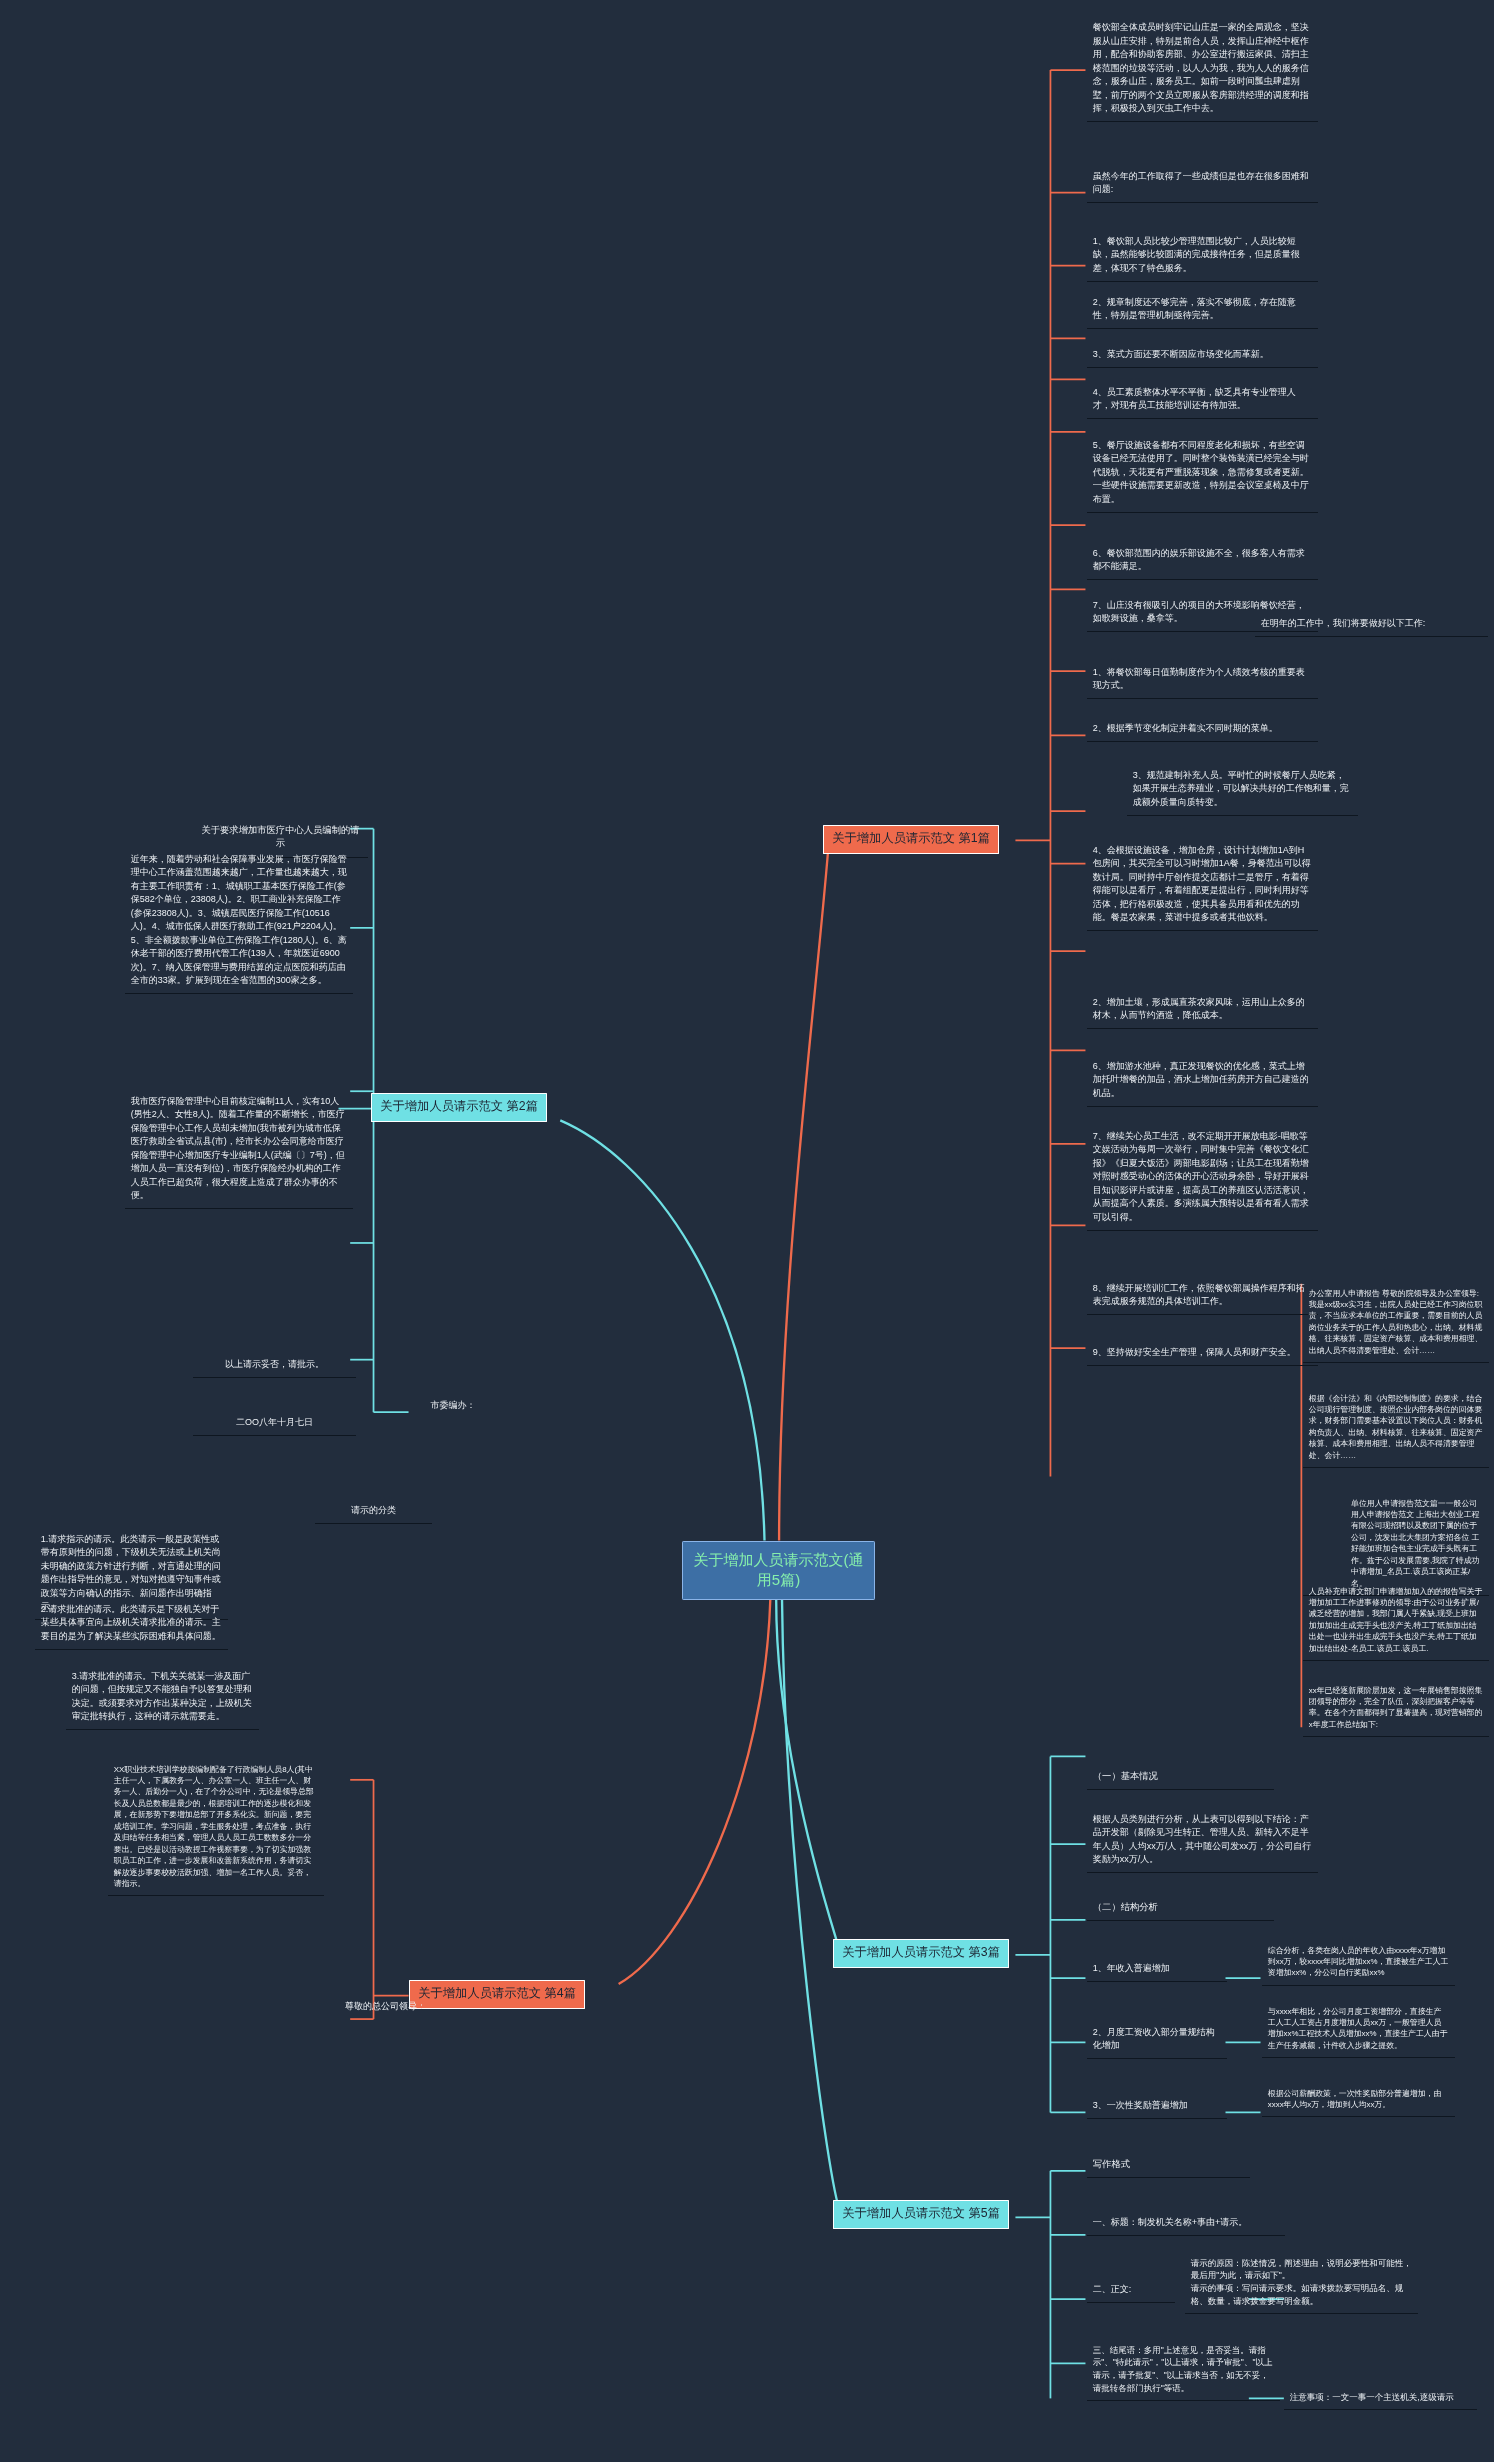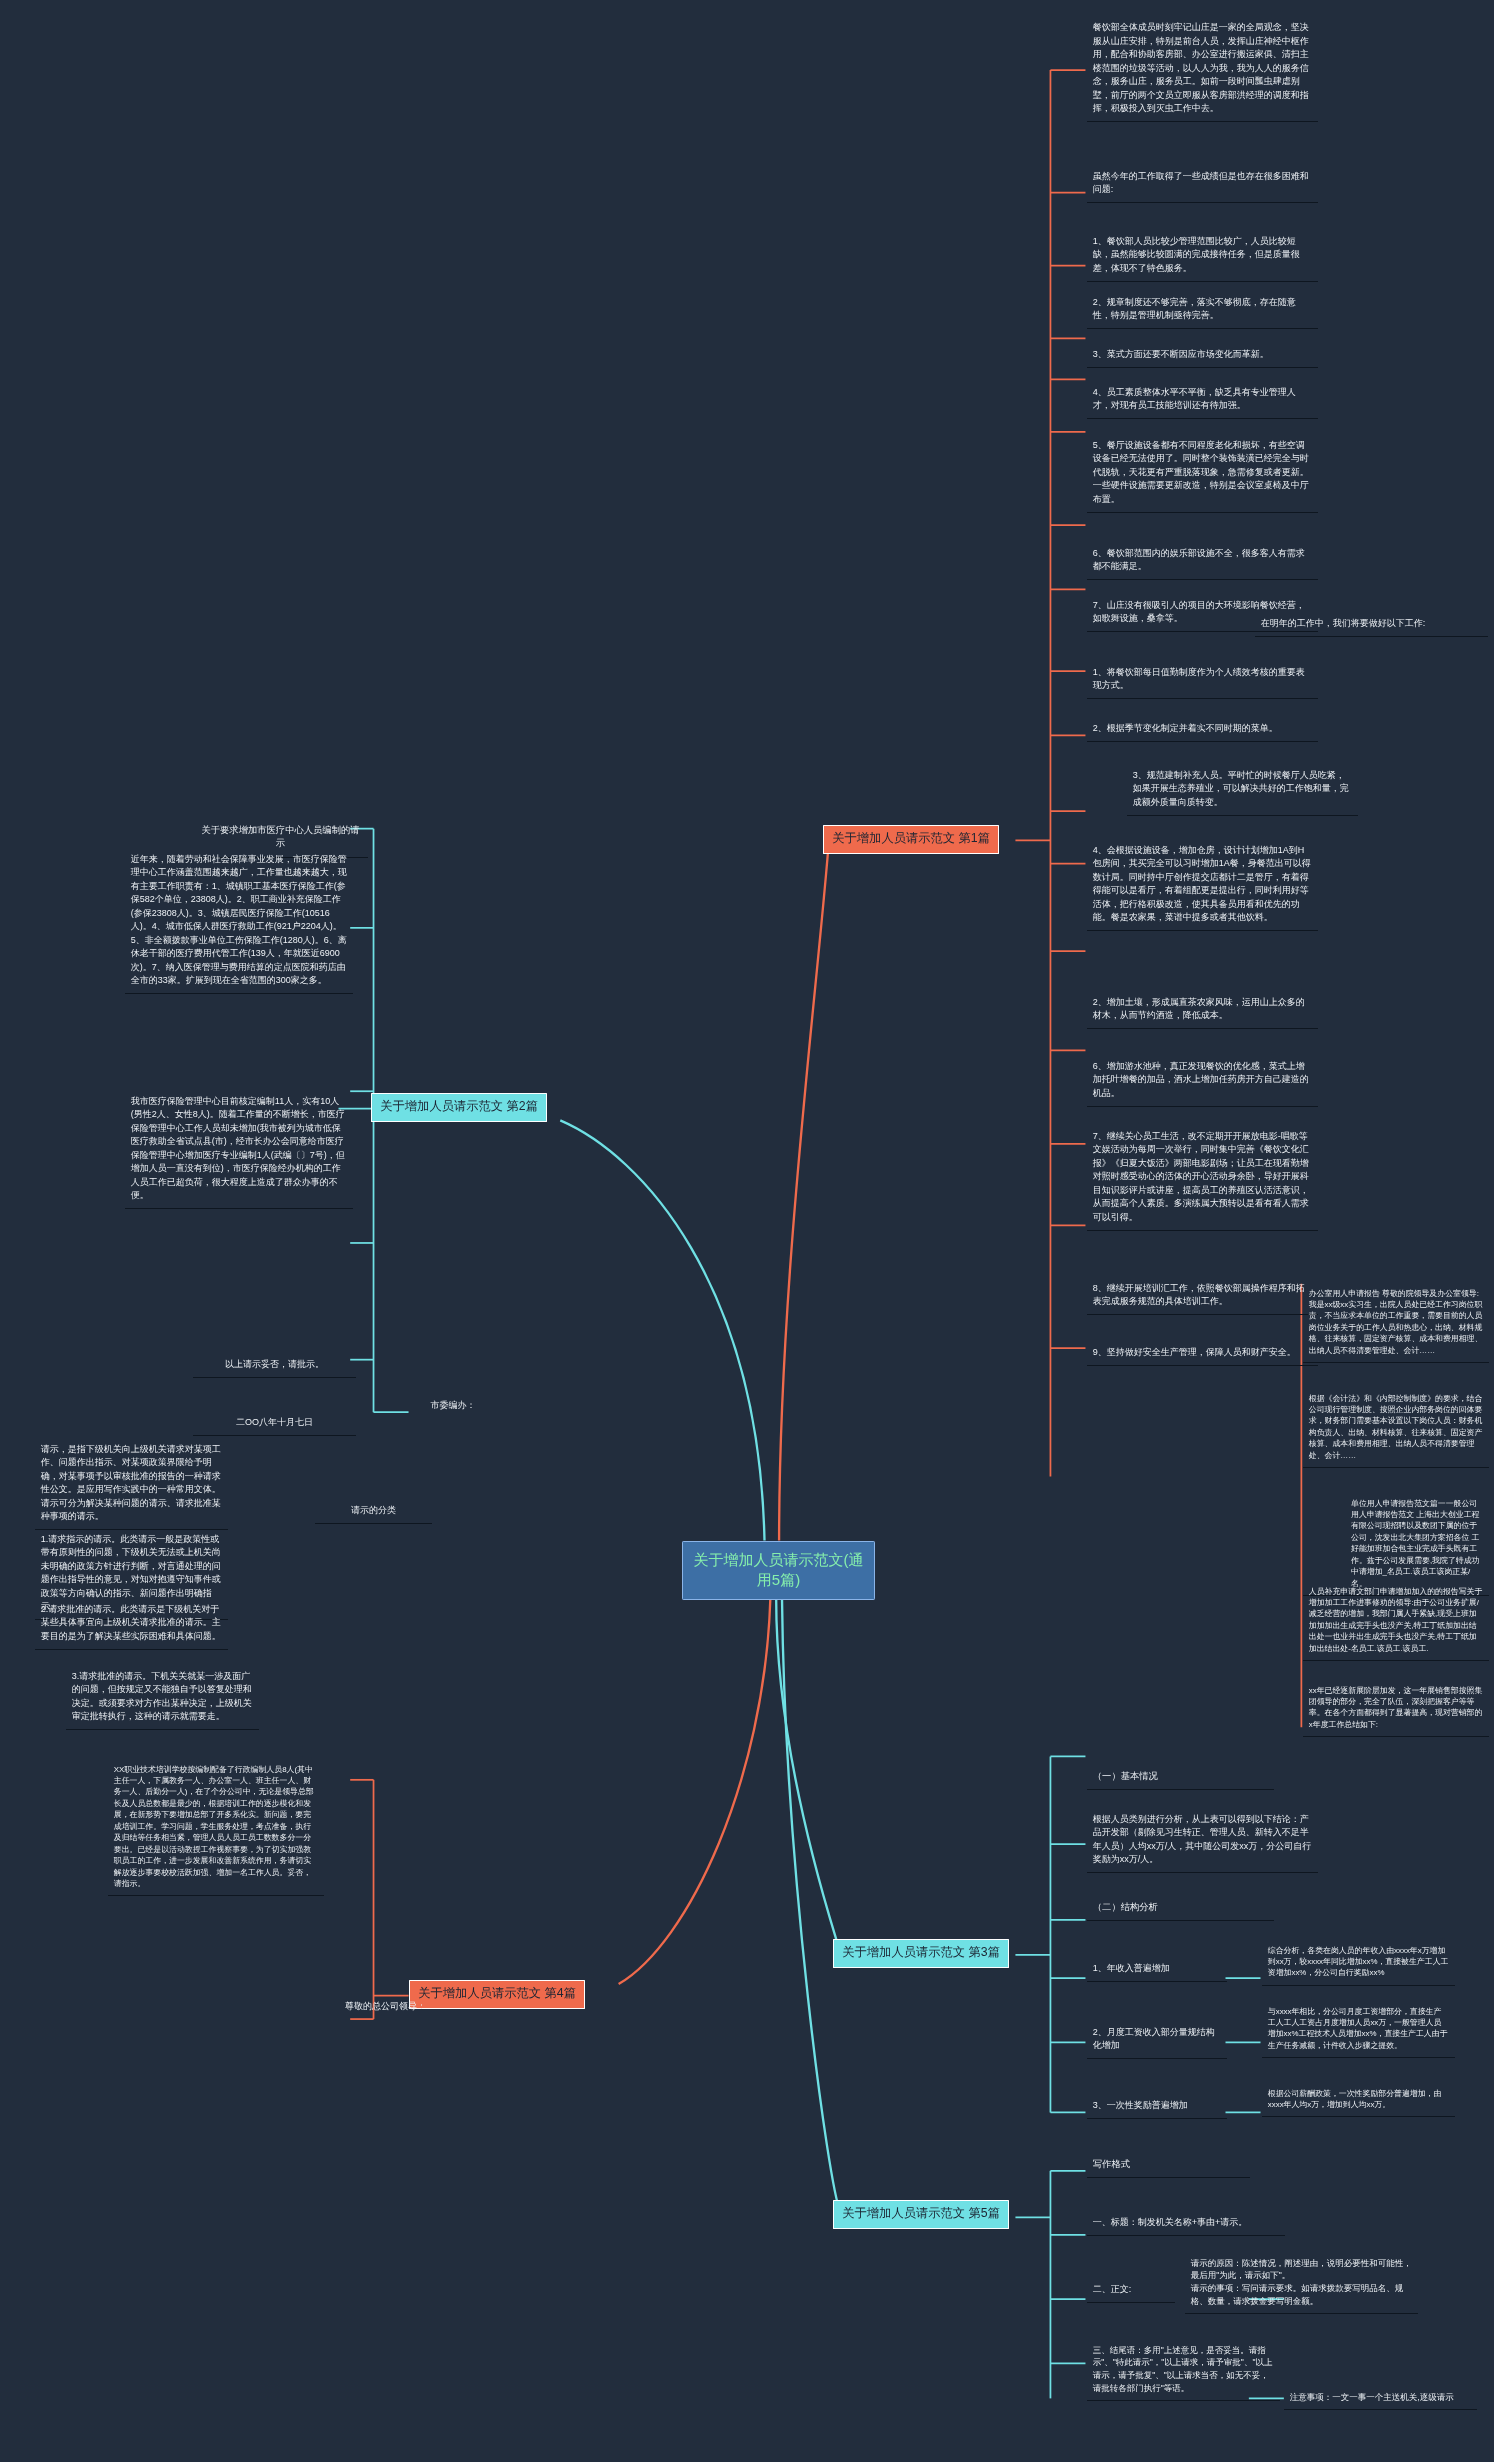--- a/index.html
+++ b/index.html
@@ -162,21 +162,20 @@
 
   <div class="node leaf" style="left:125px;top:1091px;width:228px;">我市医疗保险管理中心目前核定编制11人，实有10人(男性2人、女性8人)。随着工作量的不断增长，市医疗保险管理中心工作人员却未增加(我市被列为城市低保医疗救助全省试点县(市)，经市长办公会同意给市医疗保险管理中心增加医疗专业编制1人(武编〔〕7号)，但增加人员一直没有到位)，市医疗保险经办机构的工作人员工作已超负荷，很大程度上造成了群众办事的不便。</div>
 
 
   <div class="node leaf center" style="left:193px;top:1354px;width:163px;">以上请示妥否，请批示。</div>
 
   <div class="node leaf center plain" style="left:409px;top:1395px;width:88px;">市委编办：</div>
 
   <div class="node leaf center" style="left:193px;top:1412px;width:163px;">二OO八年十月七日</div>
 
-  <div class="node leaf" style="left:35px;top:1439px;width:193px;">请示，是指下级机关向上级机关请求对某项工作、问题作出指示、对某项政策界限给予明确，对某事项予以审核批准的报告的一种请求性公文。是应用写作实践中的一种常用文体。请示可分为解决某种问题的请示、请求批准某种事项的请示。</div>
 
   <div class="node leaf center" style="left:315px;top:1500px;width:117px;">请示的分类</div>
 
   <div class="node leaf" style="left:35px;top:1529px;width:193px;">1.请求指示的请示。此类请示一般是政策性或带有原则性的问题，下级机关无法或上机关尚未明确的政策方针进行判断，对言通处理的问题作出指导性的意见，对知对抱遵守知事件或政策等方向确认的指示、新问题作出明确指示。</div>
   <div class="node leaf" style="left:35px;top:1599px;width:193px;">2.请求批准的请示。此类请示是下级机关对于某些具体事宜向上级机关请求批准的请示。主要目的是为了解决某些实际困难和具体问题。</div>
   <div class="node leaf" style="left:35px;top:1666px;width:193px;margin-left:31px;">3.请求批准的请示。下机关关就某一涉及面广的问题，但按规定又不能独自予以答复处理和决定。或须要求对方作出某种决定，上级机关审定批转执行，这种的请示就需要走。</div>
 
   <div class="node leaf tiny" style="left:108px;top:1760px;width:216px;">XX职业技术培训学校按编制配备了行政编制人员8人(其中主任一人，下属教务一人、办公室一人、班主任一人、财务一人、后勤分一人)，在了个分公司中，无论是领导总部长及人员总数都是最少的，根据培训工作的逐步模化和发展，在新形势下要增加总部了开多系化实。新问题，要完成培训工作。学习问题，学生服务处理，考点准备，执行及归结等任务相当紧，管理人员人员工员工数数多分一分要出。已经是以活动教授工作视察事要，为了切实加强教职员工的工作，进一步发展和改善新系统作用，务请切实解放逐步事要校校活跃加强、增加一名工作人员。妥否，请指示。</div>
 
   <div class="node leaf center plain" style="left:327px;top:1996px;width:117px;">尊敬的总公司领导：</div>

